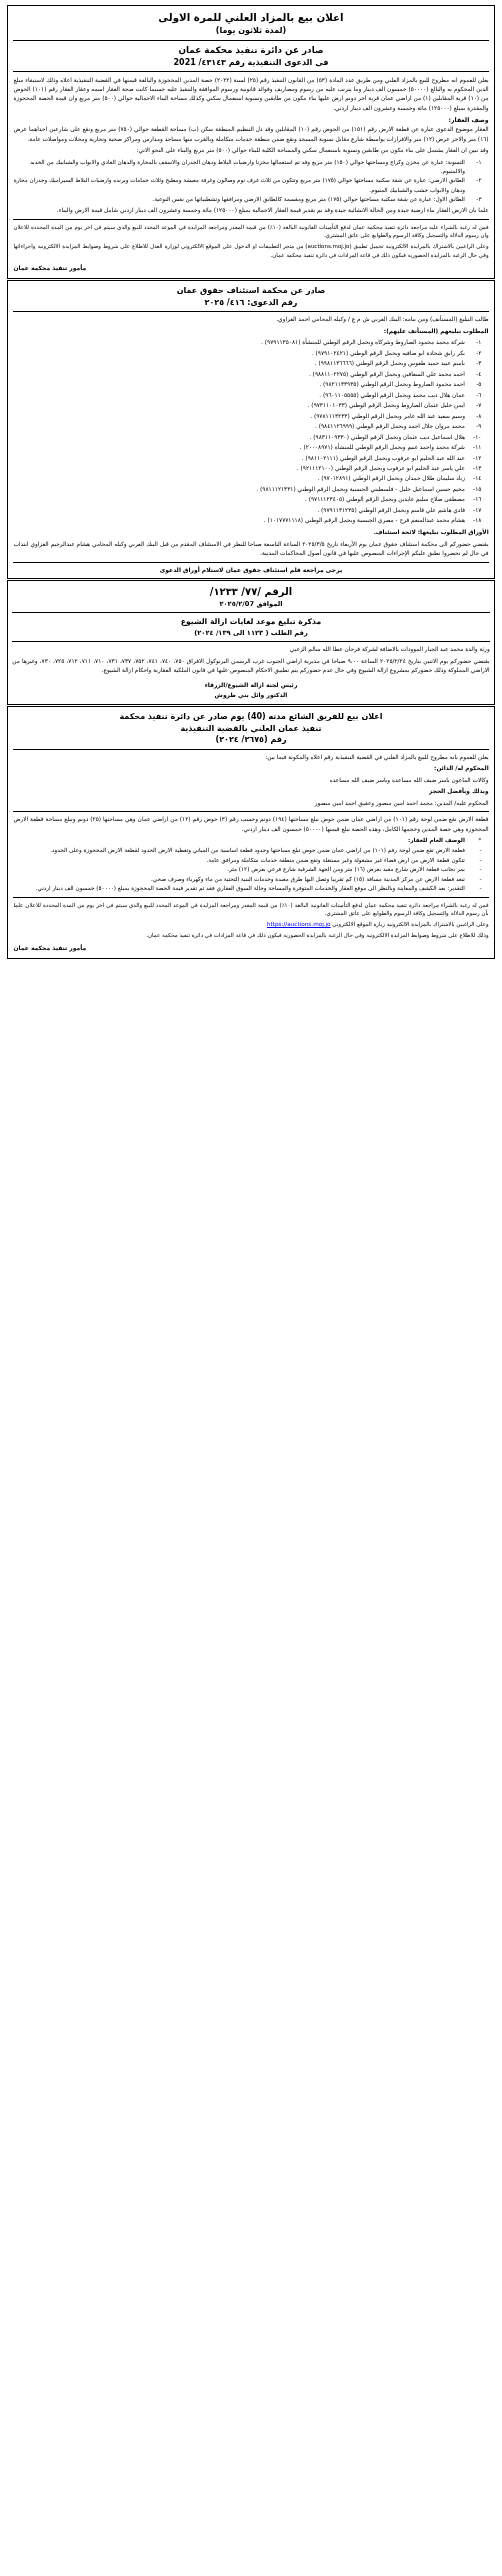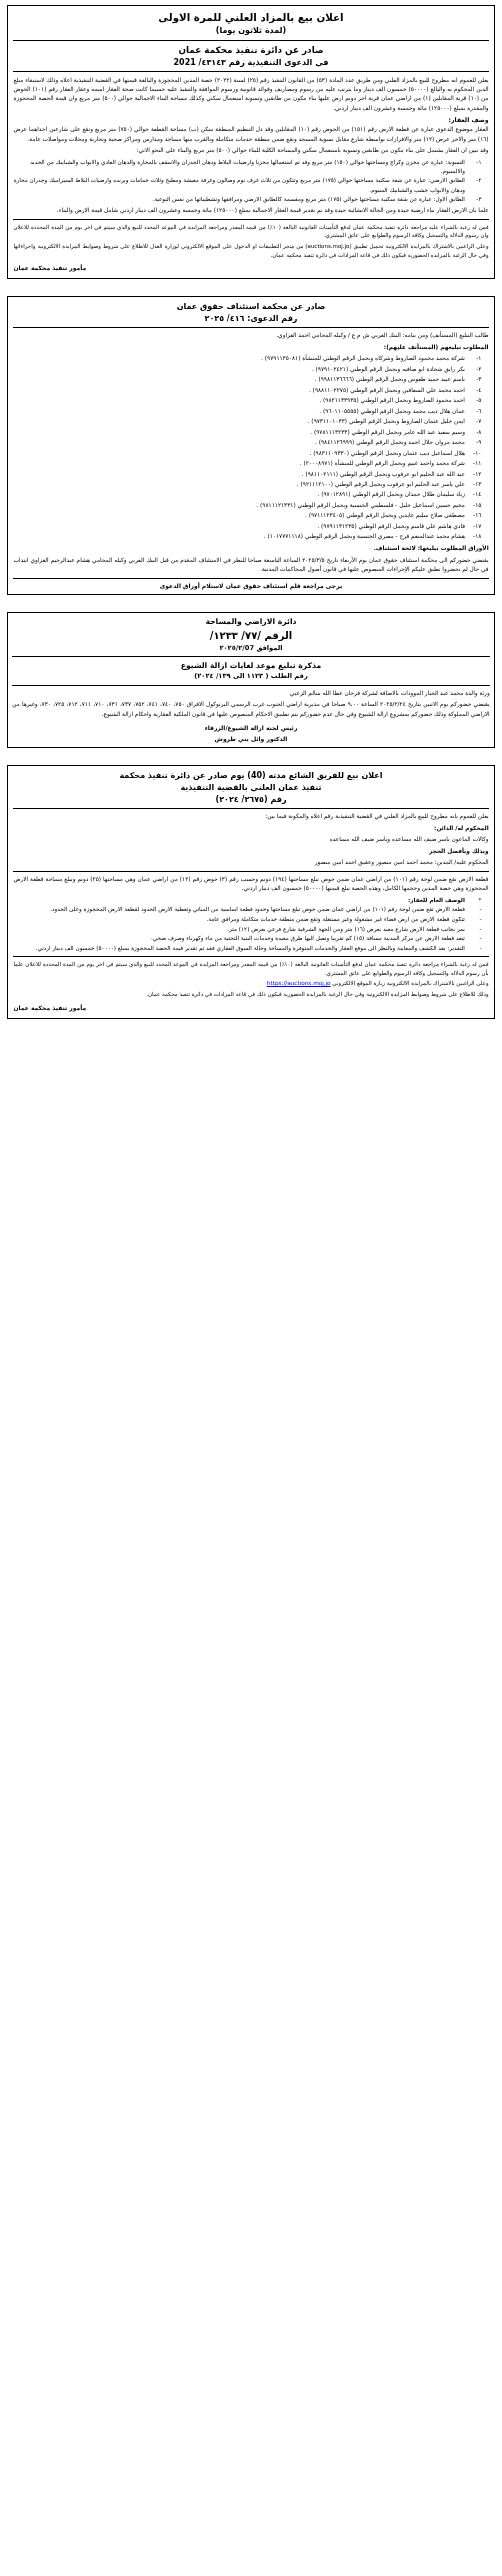--- a/index.html
+++ b/index.html
@@ -10,21 +10,21 @@
   }
   .page {
     width: 502px;
     min-height: 3199px;
     margin: 0 auto;
     background: #fff;
     padding: 5.2px 7.2px 10.3px 7.2px;
   }
   .notice {
     border: 1px solid #000;
-    margin: 0 0 17px 0;
+    margin: 0 0 1px 0;
     padding: 4.1px 5.2px 5.2px 5.2px;
     background: #fff;
   }
   .notice.tight { padding: 3.1px 4.1px 4.1px 4.1px; }
 
   .hdr-line {
     text-align: center;
     font-weight: bold;
     line-height: 1.45;
   }
@@ -224,21 +224,20 @@
 
     <p class="body bold">الأوراق المطلوب تبليغها: لائحة استئناف.</p>
     <p class="body">يقتضي حضوركم الى محكمة استئناف حقوق عمان يوم الأربعاء تاريخ ٢٠٢٥/٣/٥ الساعة التاسعة صباحا للنظر في الاستئناف المقدم من قبل البنك العربي وكيله المحامي هشام عبدالرحيم الغزاوي انتداب في حال لم تحضروا تطبق عليكم الإجراءات المنصوص عليها في قانون أصول المحاكمات المدنية.</p>
 
     <hr class="rule thin">
 
     <div class="center bold" style="font-size:6px">يرجى مراجعة قلم استئناف حقوق عمان لاستلام أوراق الدعوى</div>
   </div>
 
   <div class="notice tight">
-    <div class="center bold" style="font-size:7.7px; line-height:1.5">دائرة الاراضي والمساحة</div>
     <div class="center bold" style="font-size:10px; line-height:1.5">الرقم /٧٧/ ١٢٣٣/</div>
     <div class="center bold" style="font-size:6.7px; line-height:1.5">الموافق ٢٠٢٥/٢/07</div>
     <hr class="rule">
     <div class="center bold" style="font-size:7.7px; line-height:1.5">مذكرة تبليغ موعد لغايات ازالة الشيوع</div>
     <div class="center bold" style="font-size:6.7px; line-height:1.5">رقم الطلب ( ١١٢٣ الى ١٣٩/ ٢٠٢٤)</div>
     <hr class="rule">
 
     <p class="body">ورثة والدة محمد عبد الجبار الموودات بالاضافة لشركة فرحان عطا الله سالم الزعبي</p>
     <p class="body">يقتضي حضوركم يوم الاثنين بتاريخ ٢٠٢٥/٢/٢٤ الساعة ٩،٠٠ صباحا في مديرية اراضي الجنوب غرب الرسمي البرتوكول الافراق ٧٥٠، ٧٤٠، ٧٤١، ٧٥٢، ٧٣٧، ٧٣١، ٧١٠، ٧١١، ٧١٢، ٧٢٥، ٧٣٠، وغيرها من الاراضي المملوكة وذلك حضوركم بمشروع ازالة الشيوع وفي حال عدم حضوركم يتم تطبيق الاحكام المنصوص عليها في قانون الملكية العقارية واحكام ازالة الشيوع.</p>
 

